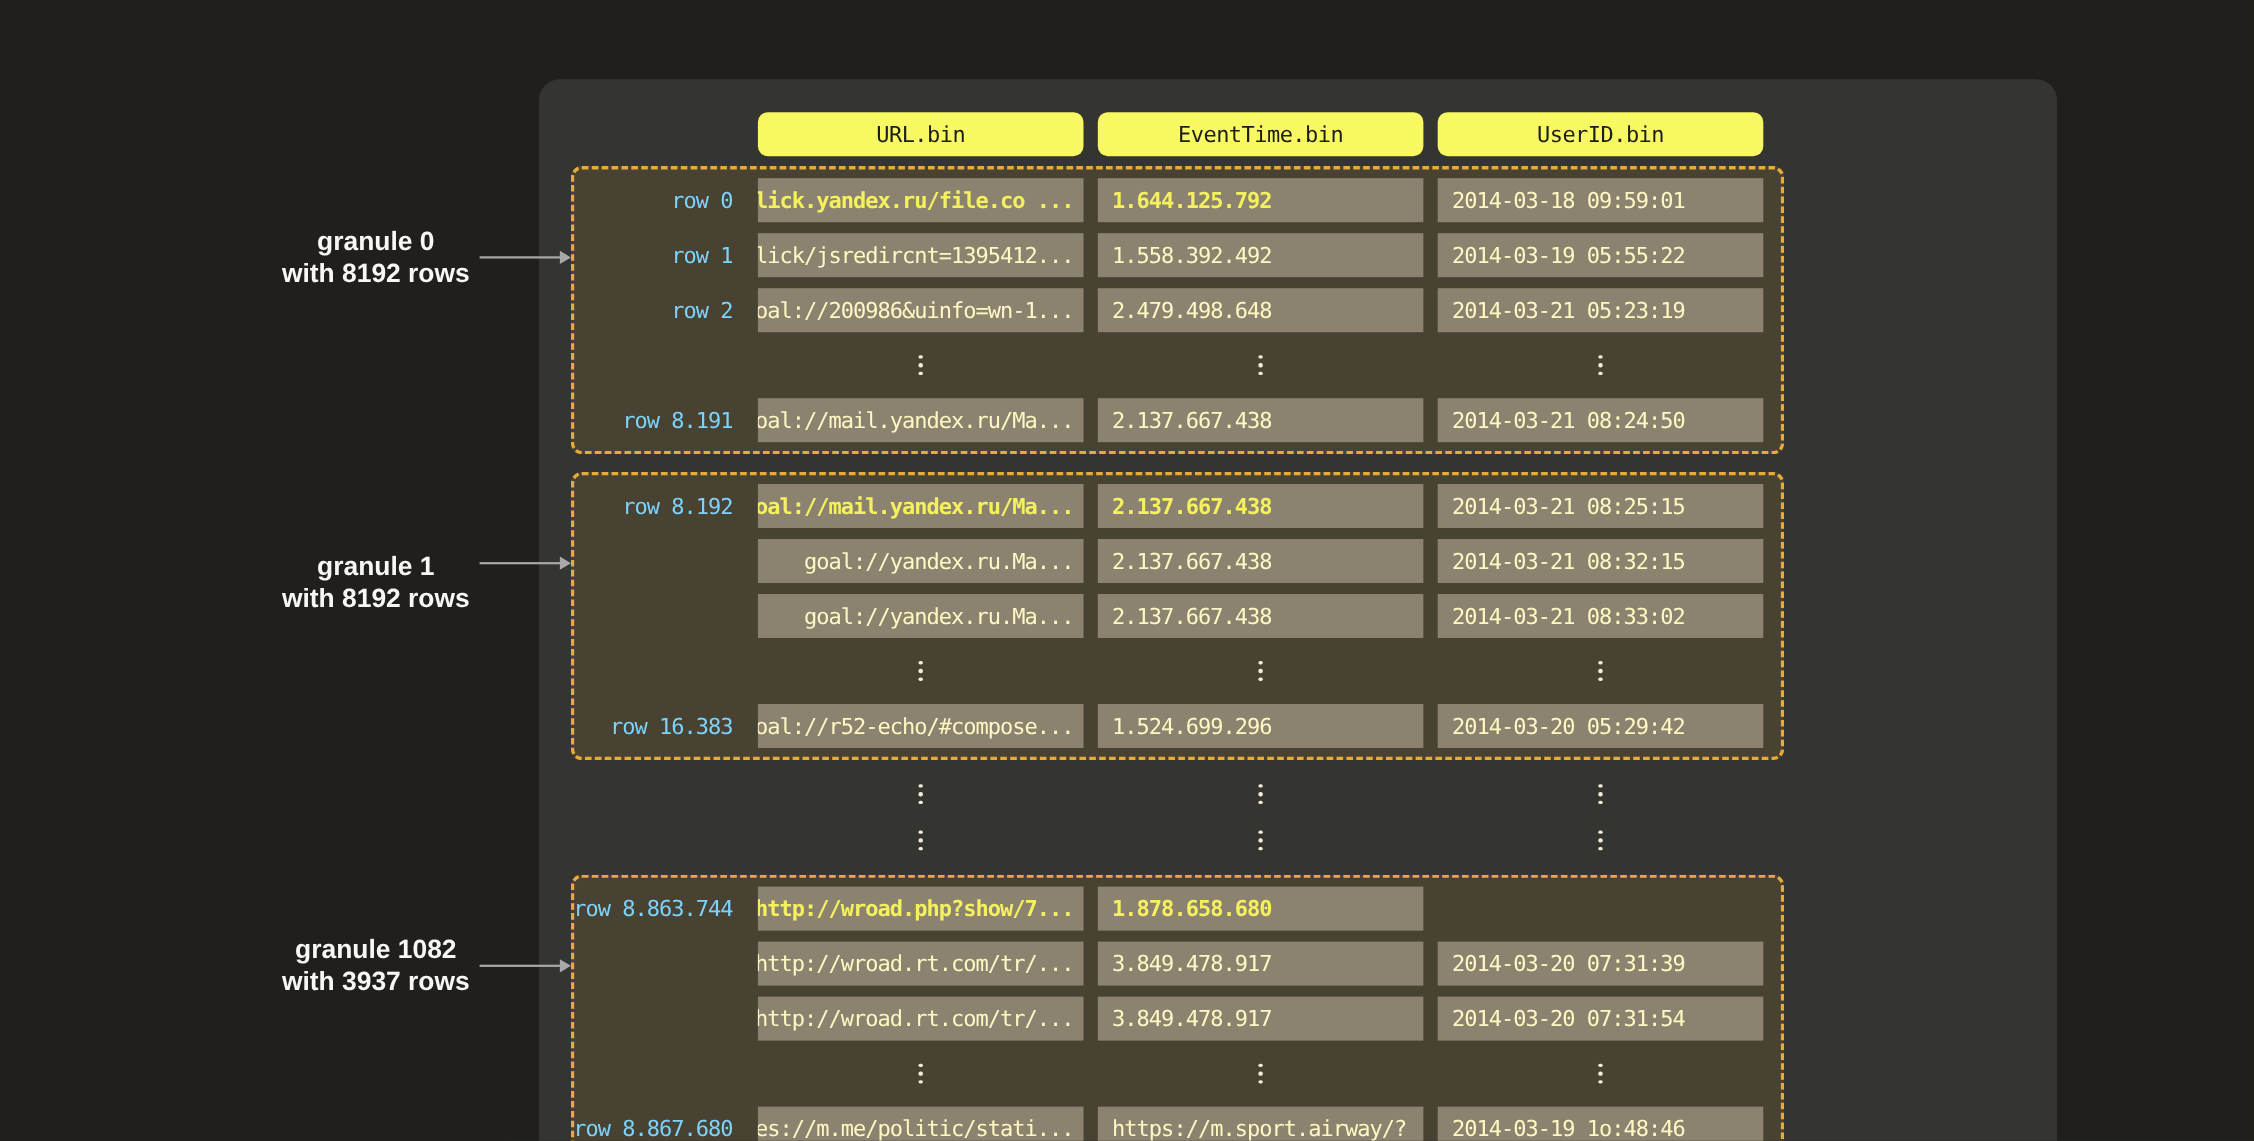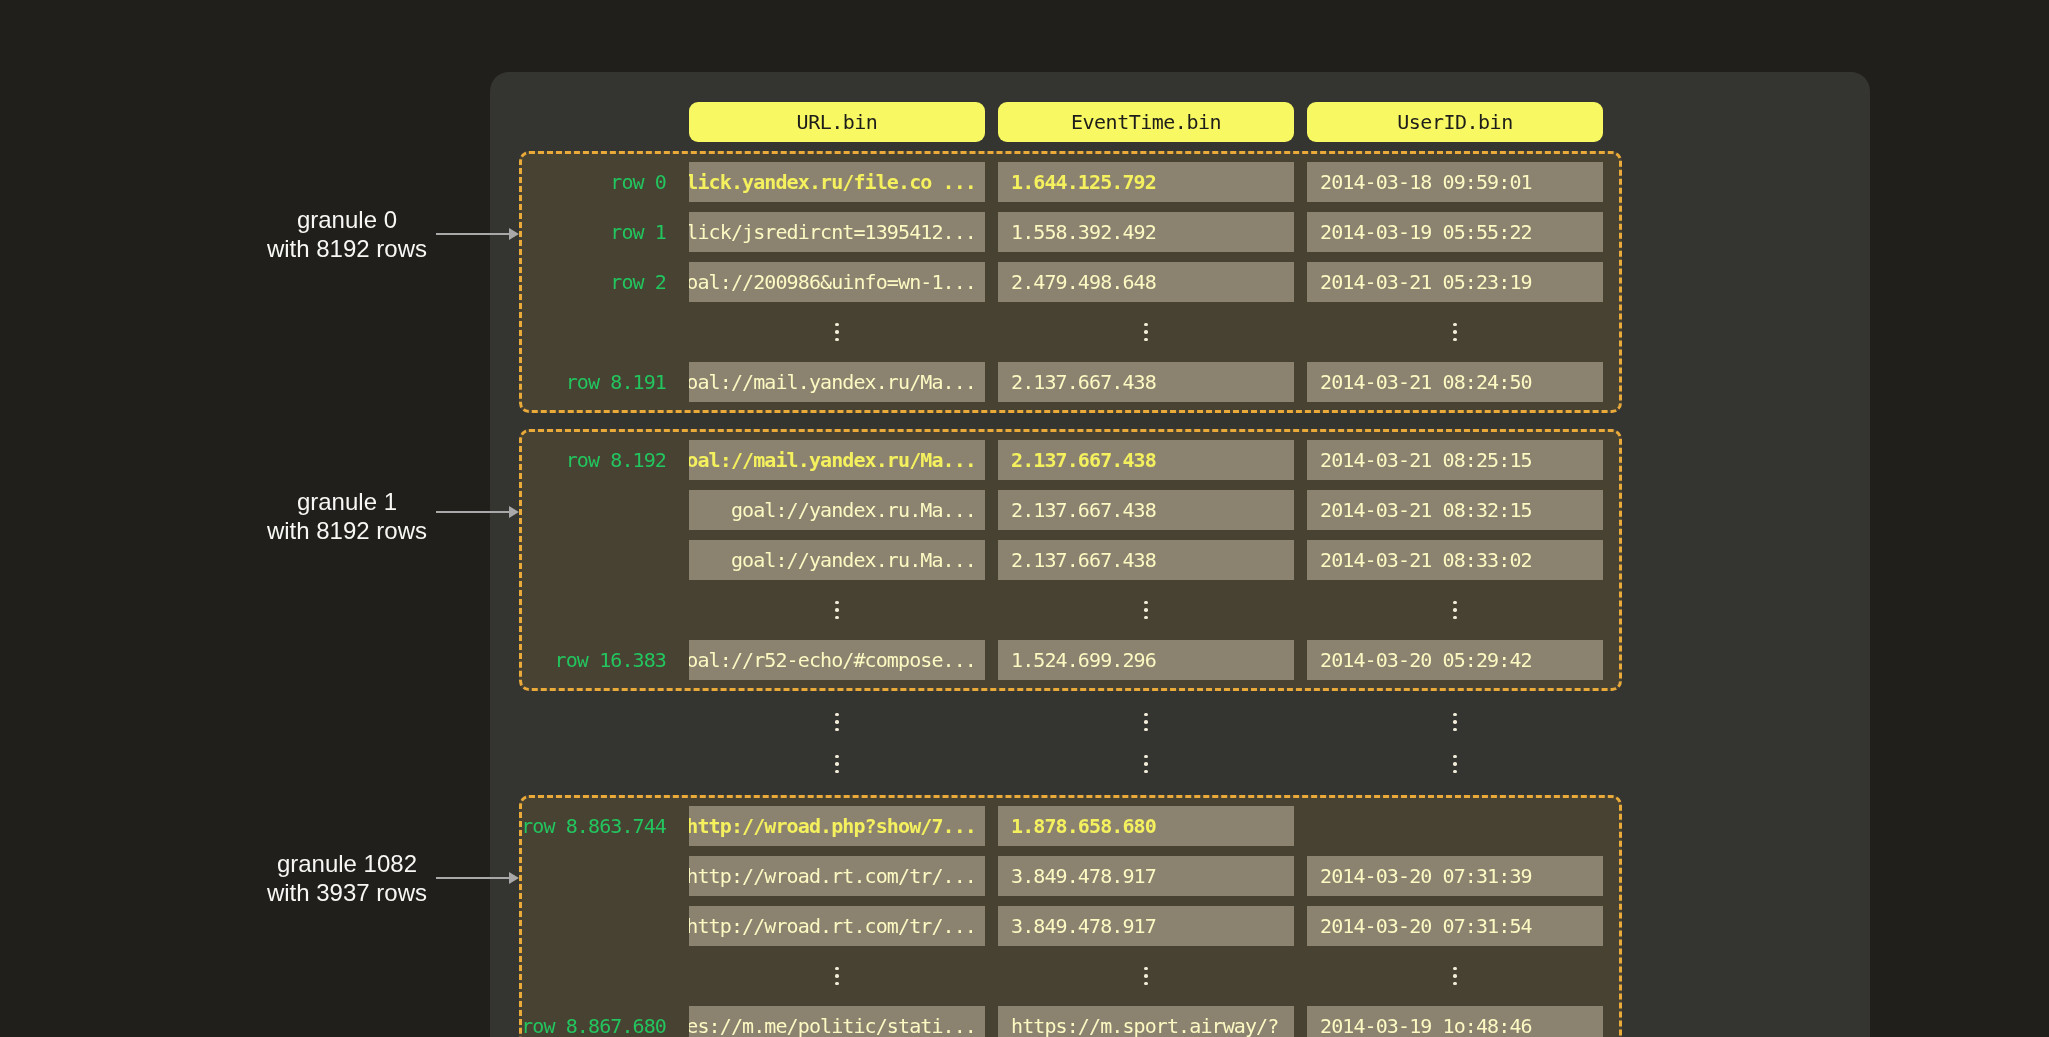--- a/index.html
+++ b/index.html
@@ -35,21 +35,21 @@
     margin-bottom:16px;
   }
 
   
   .grow{
     display:grid;grid-template-columns:154px 296px 296px 296px;
     column-gap:13px;height:40px;
   }
   .lcell{
     display:flex;align-items:center;justify-content:flex-end;
-    padding-right:10px;color:#22c55e;font-size:20px;letter-spacing:-0.9px;
+    padding-right:10px;color:#7dd3fc;font-size:20px;letter-spacing:-0.9px;
     white-space:nowrap;
   }
   .cell{
     background:#8b8370;display:flex;align-items:center;
     padding:0 10px 0 13px;color:#fef9c3;font-size:20px;letter-spacing:-0.9px;
     white-space:nowrap;overflow:hidden;
   }
   .cell.url{justify-content:flex-end;padding-right:9px;padding-left:8px;}
   .cell.hl{color:#f5f15e;font-weight:bold;}
 
@@ -64,21 +64,21 @@
     padding-right:16px;display:flex;flex-direction:column;justify-content:space-between;
     margin-bottom:16px;
   }
   .between .grow{height:30px;}
 
   
   .granule-label{
     position:absolute;right:1622px;transform:translateY(-50%);
     text-align:center;color:#f7f7f5;white-space:nowrap;
     font-family:"Liberation Sans","DejaVu Sans",sans-serif;
-    font-weight:400;font-size:24px;line-height:29px;
+    font-weight:700;font-size:24px;line-height:29px;
   }
   .arrow{
     position:absolute;left:436px;width:74px;height:2px;background:#a9a9a9;
   }
   .arrow::after{
     content:"";position:absolute;right:-9px;top:-5px;
     border-left:10px solid #a9a9a9;border-top:6px solid transparent;border-bottom:6px solid transparent;
   }
 </style>
 </head>
@@ -292,21 +292,21 @@
           </div>
         </div>
       </div>
   </div>
   <div id="labels-layer">
       <div class="granule-label" style="top: 234px;">
         <div>granule 0</div>
         <div>with 8192 rows</div>
       </div>
       <div class="arrow" style="top: 233px;"></div>
-      <div class="granule-label" style="top: 516px;">
+      <div class="granule-label" style="top: 530px;">
         <div>granule 1</div>
         <div>with 8192 rows</div>
       </div>
       <div class="arrow" style="top: 511px;"></div>
       <div class="granule-label" style="top: 878px;">
         <div>granule 1082</div>
         <div>with 3937 rows</div>
       </div>
       <div class="arrow" style="top: 877px;"></div>
     </div>

